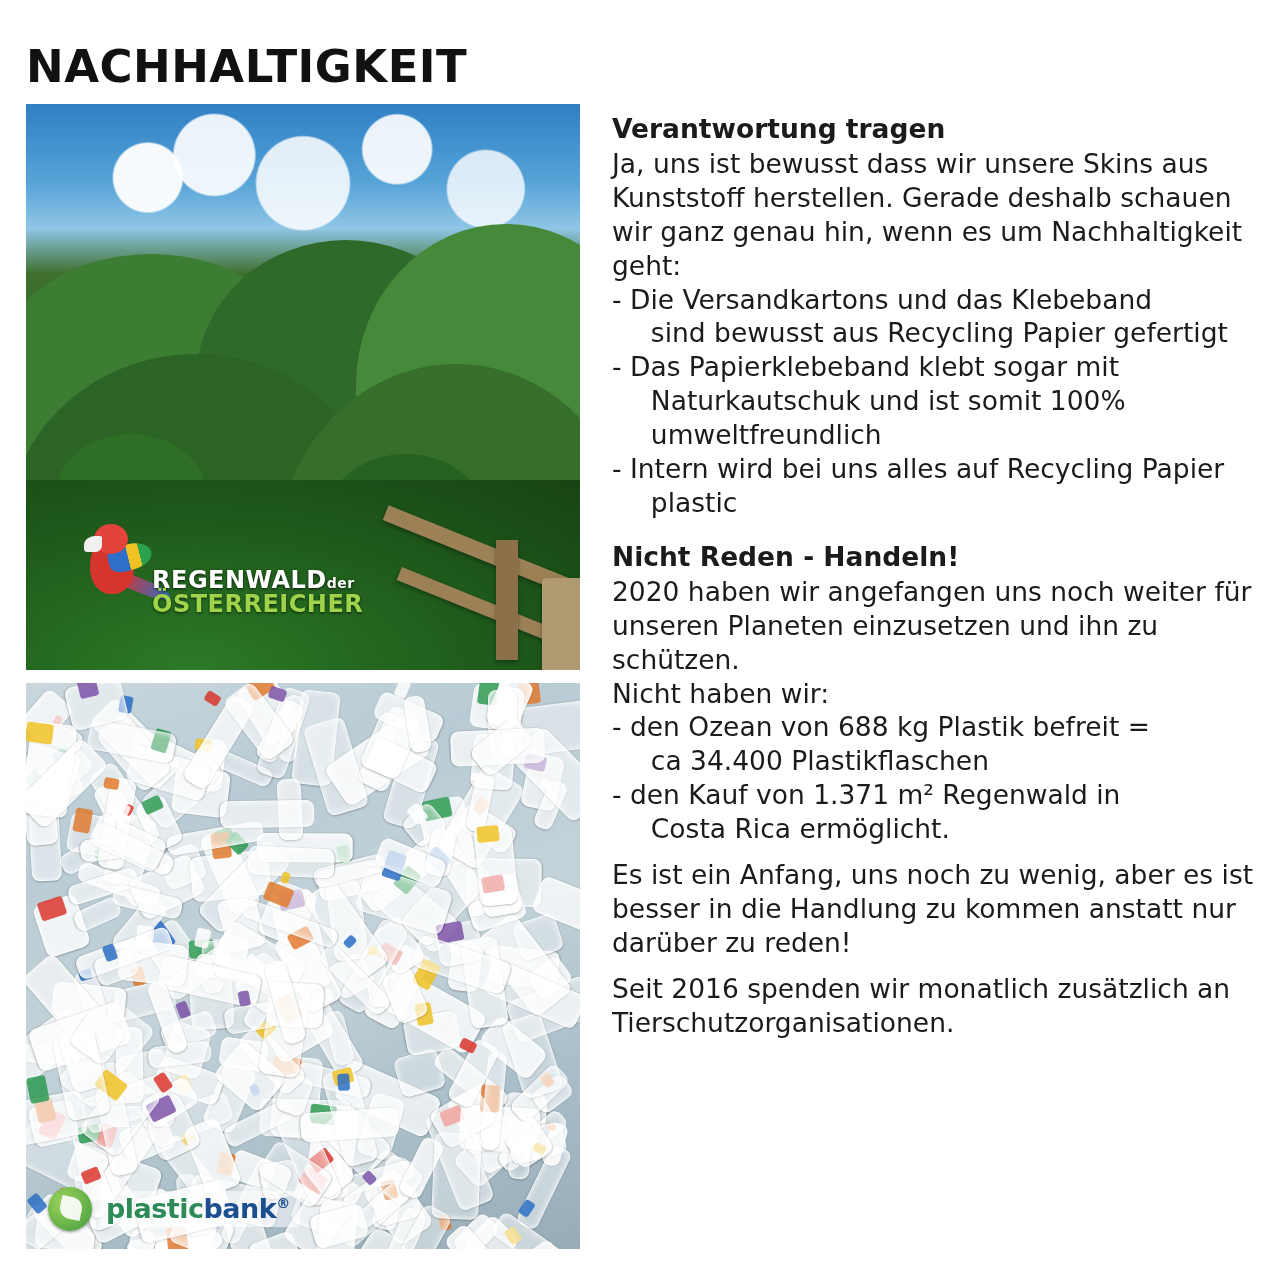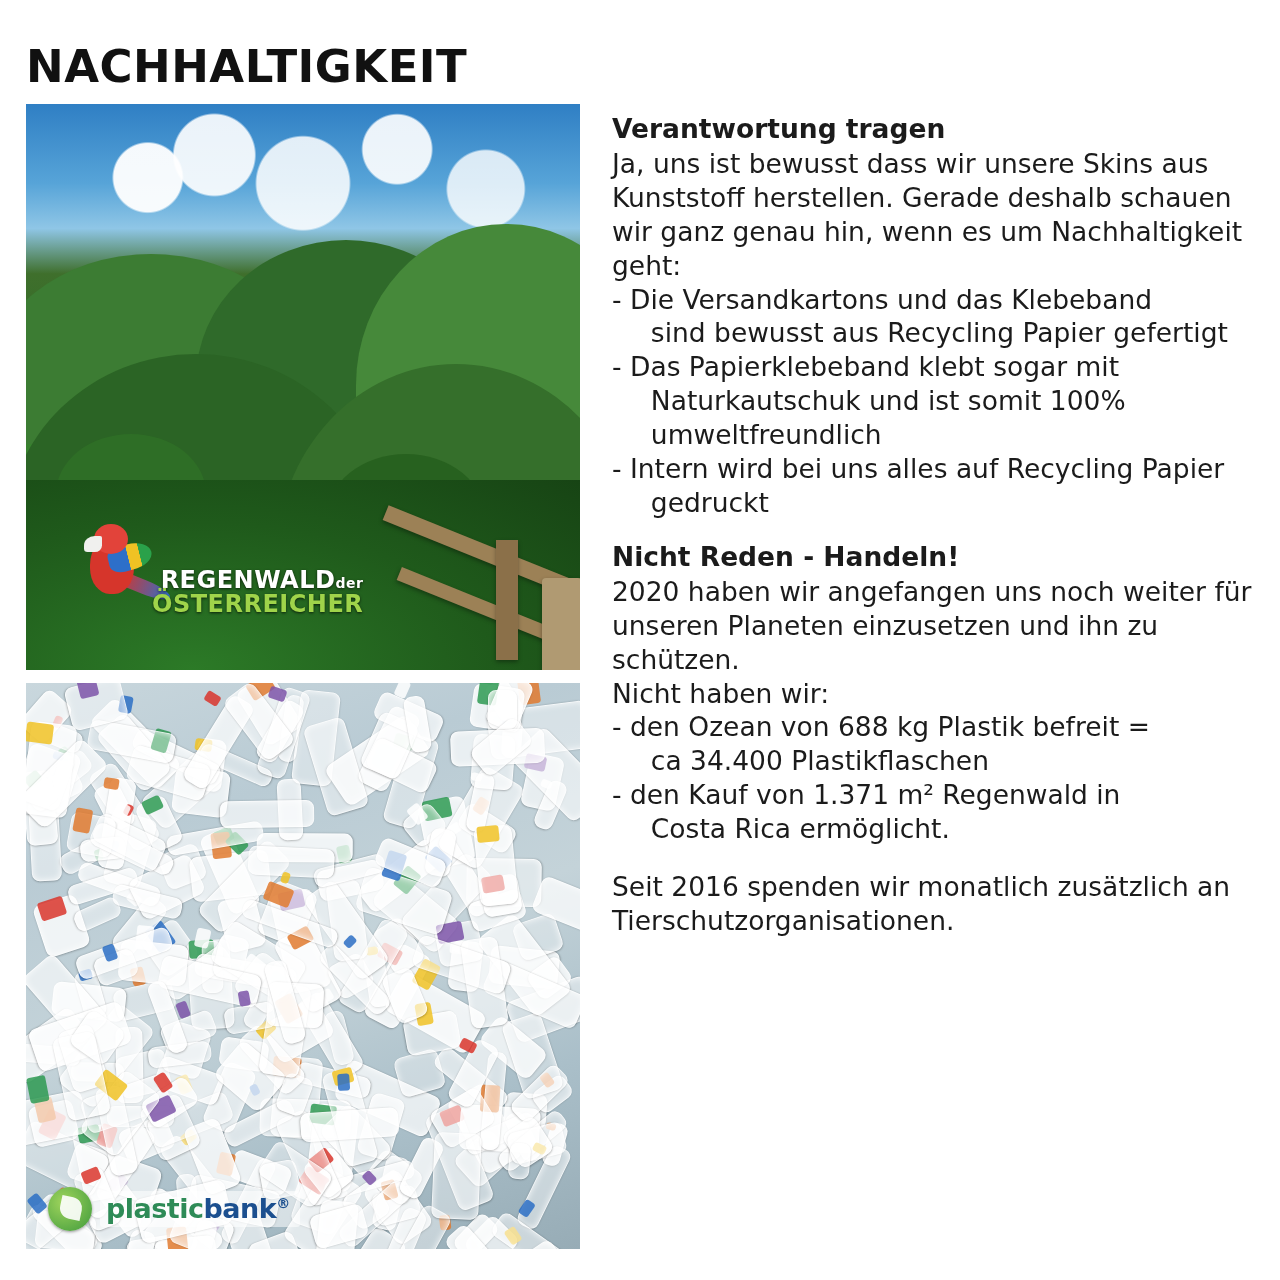--- a/index.html
+++ b/index.html
@@ -125,21 +125,21 @@
   .logo-rainforest {
     position: absolute;
     left: 126px;
     bottom: 54px;
     color: #ffffff;
     font-weight: bold;
     line-height: 1.0;
     text-shadow: 0 1px 3px rgba(0,0,0,.7);
     letter-spacing: .5px;
   }
-  .logo-rainforest .l1 { font-size: 24px; text-align: right; }
+  .logo-rainforest .l1 { font-size: 24px; }
   .logo-rainforest .l1 .small { font-size: 14px; }
   .logo-rainforest .l2 { font-size: 24px; color: #9fd44a; }
 
   
   .plastic {
     background: linear-gradient(160deg,#c9d7dd 0%, #b9cbd4 25%, #c4d3d9 50%, #aabfc9 75%, #97acb6 100%);
   }
   .bottle {
     position: absolute;
     border-radius: 8px;
@@ -637,37 +637,38 @@
     <div class="blk">
       <div class="heading">Verantwortung tragen</div>
       <p class="para">Ja, uns ist bewusst dass wir unsere Skins aus Kunststoff herstellen. Gerade deshalb schauen wir ganz genau hin, wenn es um Nachhaltigkeit geht:</p>
       <div class="bullets">
         <span class="bullet">- Die Versandkartons und das Klebeband
   sind bewusst aus Recycling Papier gefertigt</span>
         <span class="bullet">- Das Papierklebeband klebt sogar mit
   Naturkautschuk und ist somit 100%
   umweltfreundlich</span>
         <span class="bullet">- Intern wird bei uns alles auf Recycling Papier
-  gedruckt</span>
+  plastic</span>
       </div>
     </div>
 
     <div class="spacer-md"></div>
 
     <div class="blk">
       <div class="heading">Nicht Reden - Handeln!</div>
       <p class="para">2020 haben wir angefangen uns noch weiter für unseren Planeten einzusetzen und ihn zu schützen.</p>
       <p class="para">Nicht haben wir:</p>
       <div class="bullets">
         <span class="bullet">- den Ozean von 688 kg Plastik befreit =
   ca 34.400 Plastikflaschen</span>
         <span class="bullet">- den Kauf von 1.371 m² Regenwald in
   Costa Rica ermöglicht.</span>
       </div>
       <div class="spacer-sm"></div>
+      <p class="para">Es ist ein Anfang, uns noch zu wenig, aber es ist besser in die Handlung zu kommen anstatt nur darüber zu reden!</p>
     </div>
 
     <div class="spacer-sm"></div>
 
     <div class="blk">
       <p class="para">Seit 2016 spenden wir monatlich zusätzlich an Tierschutzorganisationen.</p>
     </div>
 
   </div>
 </div>

